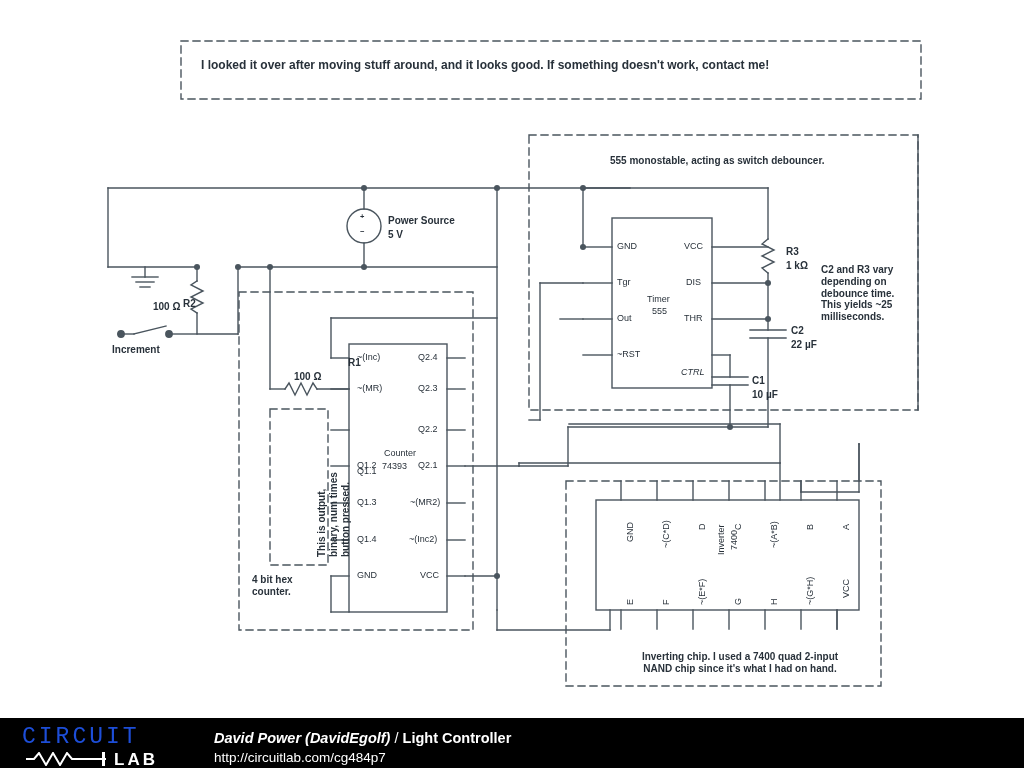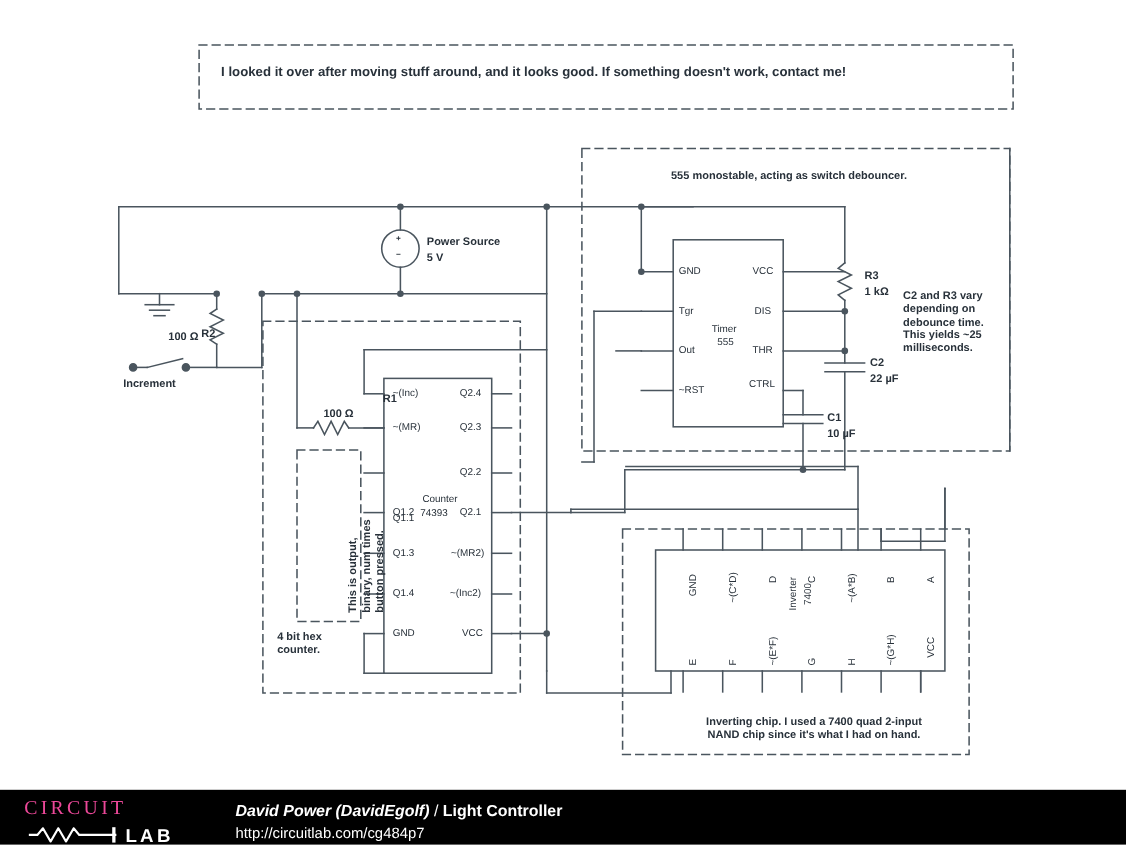--- a/index.html
+++ b/index.html
@@ -49,24 +49,24 @@
     position: absolute;
     left: 22px;
     top: 724px;
     width: 175px;
     height: 44px;
     color: #ffffff;
   }
   .logo-circuit {
     position: absolute;
     left: 0; top: 0;
-    font-size: 18px;
+    font-size: 23px;
     letter-spacing: 3px;
-    font-family: Liberation Serif, serif;
-    color: #ec4899;
+    font-family: Liberation Mono, monospace;
+    color: #1d4ed8;
   }
   .logo-lab {
     position: absolute;
     left: 92px;
     top: 26px;
     font-size: 17px;
     letter-spacing: 3px;
     font-weight: bold;
     color: #ffffff;
   }
@@ -309,21 +309,21 @@
 This yields ~25
 milliseconds.</div>
 
 <div class="txt f9" style="left:617px; top:241px;">GND</div>
 <div class="txt f9" style="left:617px; top:277px;">Tgr</div>
 <div class="txt f9" style="left:617px; top:313px;">Out</div>
 <div class="txt f9" style="left:617px; top:349px;">~RST</div>
 <div class="txt f9" style="left:684px; top:241px;">VCC</div>
 <div class="txt f9" style="left:686px; top:277px;">DIS</div>
 <div class="txt f9" style="left:684px; top:313px;">THR</div>
-<div class="txt f9" style="left:681px; top:344px;">CTRL</div>
+<div class="txt f9" style="left:681px; top:367px;font-style:italic;">CTRL</div>
 <div class="txt f9" style="left:647px; top:294px;">Timer</div>
 <div class="txt f9" style="left:652px; top:306px;">555</div>
 
 <div class="txt f9" style="left:357px; top:352px;">~(Inc)</div>
 <div class="txt f9" style="left:357px; top:383px;">~(MR)</div>
 <div class="txt f9" style="left:357px; top:424px;margin-top:42px;">Q1.1</div>
 <div class="txt f9" style="left:357px; top:460px;">Q1.2</div>
 <div class="txt f9" style="left:357px; top:497px;">Q1.3</div>
 <div class="txt f9" style="left:357px; top:534px;">Q1.4</div>
 <div class="txt f9" style="left:357px; top:570px;">GND</div>

